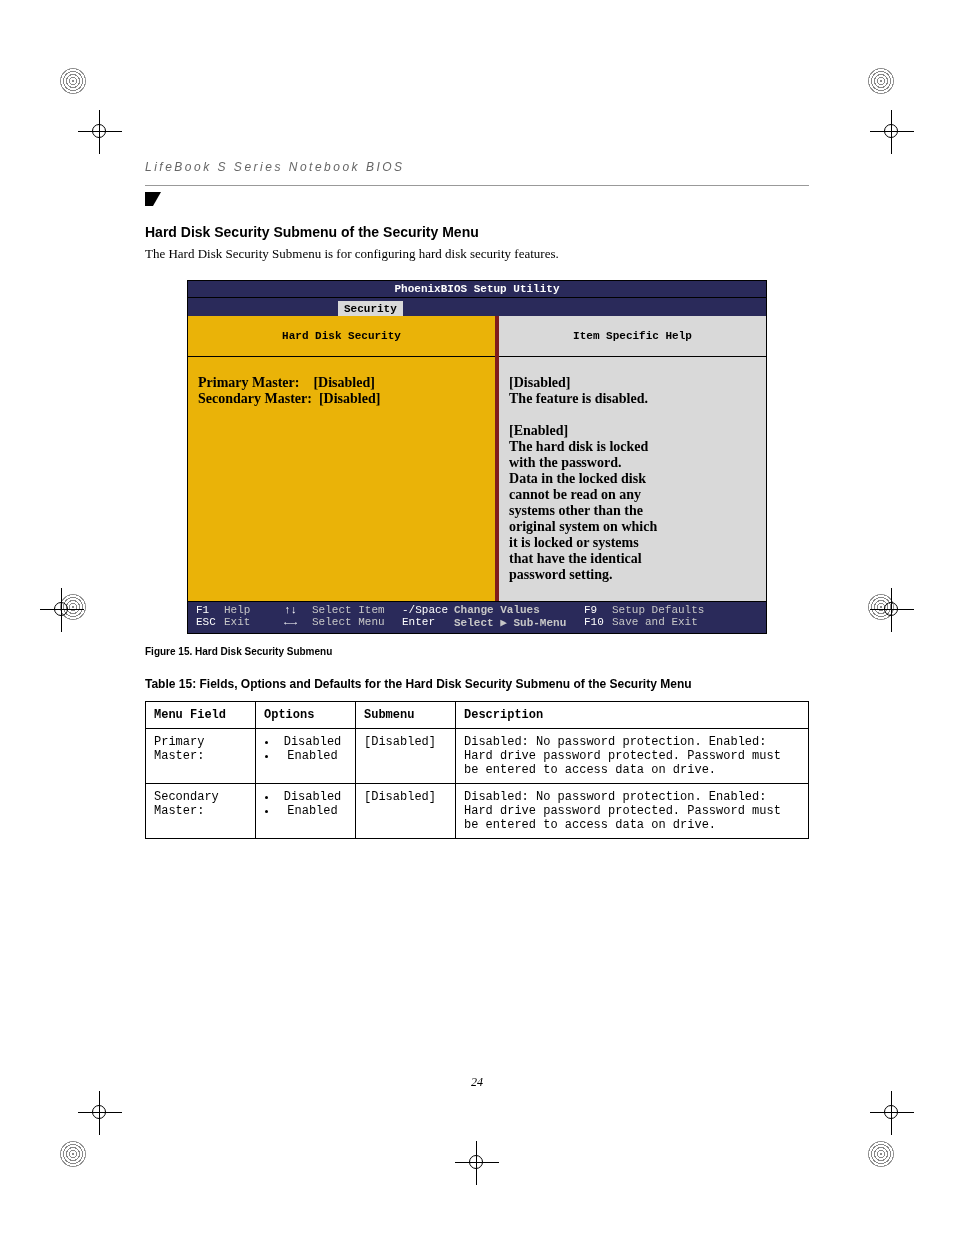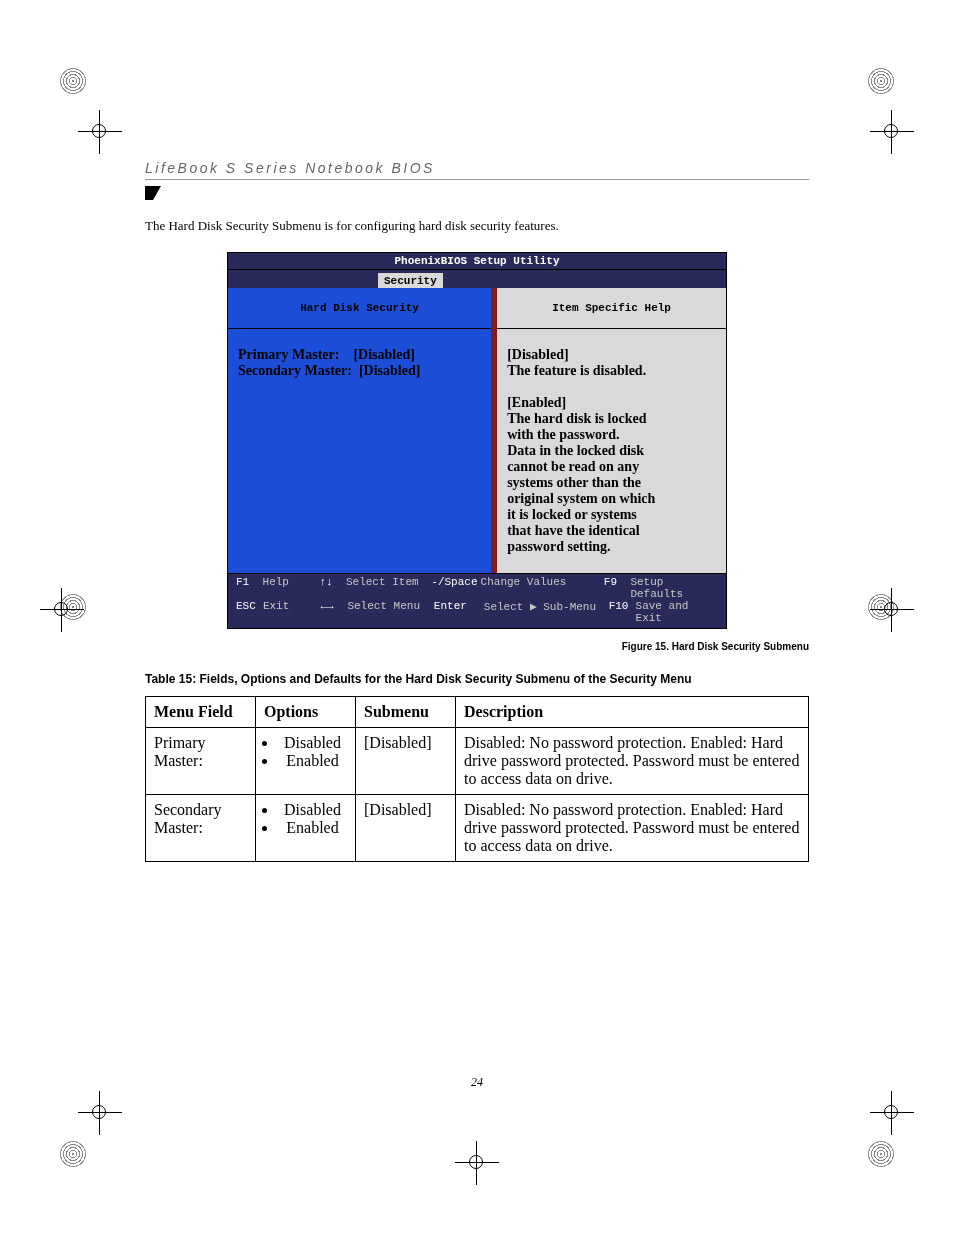--- a/index.html
+++ b/index.html
@@ -12,26 +12,26 @@
     width: 954px;
     height: 1235px;
     position: relative;
   }
   .page {
     position: relative;
     padding: 160px 145px 60px 145px;
   }
   .running-header {
     font-family: "Trebuchet MS", Arial, sans-serif;
-    font-size: 14px;
+    font-size: 12px;
     font-style: italic;
     letter-spacing: 2.5px;
     color: #666;
     border-bottom: 1px solid #999;
-    padding-bottom: 3px;
+    padding-bottom: 11px;
     margin-bottom: 6px;
   }
   .tab-mark {
     width: 0; height: 0;
     border-left: 8px solid #000;
     border-right: 8px solid transparent;
     border-top: 14px solid #000;
     margin-top: 2px;
     margin-bottom: 18px;
   }
@@ -39,21 +39,21 @@
     font-family: "Trebuchet MS", Arial, sans-serif;
     font-size: 14px;
     font-weight: bold;
     margin: 0 0 6px 0;
   }
   .section-intro {
     font-size: 13px;
     margin: 0 0 18px 0;
   }
   .bios-container {
-    width: 500px;
+    width: 580px;
     margin: 0 auto 10px auto;
     border: 1px solid #000;
   }
   .bios-titlebar {
     background: #2a2a5a;
     color: #fff;
     text-align: center;
     font-family: "Courier New", monospace;
     font-size: 11px;
     font-weight: bold;
@@ -74,22 +74,22 @@
     padding: 2px 6px 1px 6px;
     margin-left: 150px;
     font-weight: bold;
     margin-top: 10px;
   }
   .bios-body {
     display: flex;
   }
   .bios-left {
     flex: 1.15;
-    background: #1d4ed8;
-    border-right: 6px solid #7f1d1d;
+    background: #eab308;
+    border-right: 4px solid #7f1d1d;
     display: flex;
     flex-direction: column;
   }
   .bios-right {
     flex: 1;
     background: #d9d9d9;
     display: flex;
     flex-direction: column;
   }
   .bios-panel-title {
@@ -118,41 +118,41 @@
   }
   .bios-footer-row {
     display: flex;
     gap: 0;
   }
   .fk  { color: #fff; width: 28px; display: inline-block; }
   .fl  { color: #c7c7c7; width: 60px; display: inline-block; }
   .fa  { color: #fff; width: 28px; display: inline-block; }
   .fal { color: #c7c7c7; width: 90px; display: inline-block; }
   .fk2 { color: #fff; width: 52px; display: inline-block; }
-  .fl2 { color: #c7c7c7; width: 130px; display: inline-block; }
+  .fl2 { color: #c7c7c7; width: 130px; display: inline-block; font-weight: bold; }
   .fk3 { color: #fff; width: 28px; display: inline-block; }
   .fl3 { color: #c7c7c7; display: inline-block; }
   .figure-caption {
     font-family: "Trebuchet MS", Arial, sans-serif;
     font-size: 10px;
     font-weight: bold;
-    text-align: right;
+    text-align: left;
     margin: 12px 0 20px 0;
   }
   .table-title {
     font-family: "Trebuchet MS", Arial, sans-serif;
     font-size: 12px;
     font-weight: bold;
     margin: 0 0 10px 0;
   }
   table.field-table {
     width: 100%;
     border-collapse: collapse;
-    font-family: Liberation Serif, serif;
-    font-size: 16px;
+    font-family: Liberation Mono, monospace;
+    font-size: 12px;
   }
   table.field-table th, table.field-table td {
     border: 1px solid #000;
     padding: 6px 8px;
     vertical-align: top;
     text-align: left;
   }
   table.field-table th {
     font-weight: bold;
   }
@@ -231,20 +231,21 @@
   </div>
 <div class="cross" style="right:40px; bottom:100px;">
     <span class="ring"></span>
   </div>
 
 <div class="page">
 
   <div class="running-header">LifeBook S Series Notebook BIOS</div>
   <div class="tab-mark"></div>
 
+  <h2 class="section-title">Hard Disk Security Submenu of the Security Menu</h2>
   <p class="section-intro">The Hard Disk Security Submenu is for configuring hard disk security features.</p>
 
   <div class="bios-container">
     <div class="bios-titlebar">PhoenixBIOS Setup Utility</div>
     <div class="bios-tabbar">
       <span class="bios-tab">Security</span>
     </div>
     <div class="bios-body">
       <div class="bios-left">
         <div class="bios-panel-title">Hard Disk Security</div>

